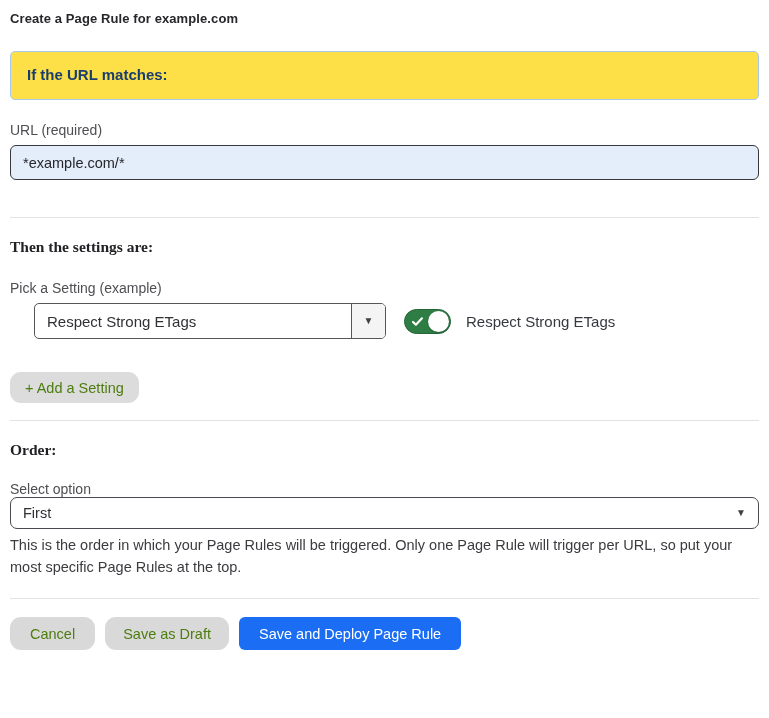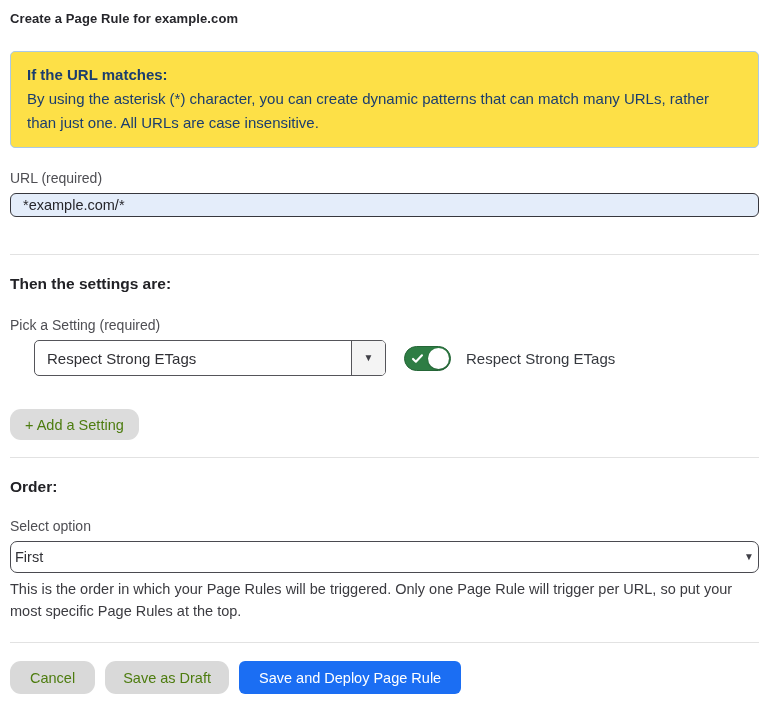--- a/index.html
+++ b/index.html
@@ -37,21 +37,21 @@
   }
   .field-label {
     margin-top: 22px;
     font-size: 14px;
     color: #4e4e53;
   }
   .url-input {
     display: block;
     margin-top: 7px;
     width: 100%;
-    height: 24px;
+    height: 35px;
     background: #e4edfa;
     border: 1px solid #37373d;
     border-radius: 6px;
     padding: 0 12px;
     font-family: "Liberation Sans", "DejaVu Sans", sans-serif;
     font-size: 14.5px;
     color: #26262b;
     outline: none;
   }
   .divider {
@@ -59,20 +59,21 @@
     border-top: 1px solid #e2e2e2;
     height: 0;
   }
   .divider-1 { margin-top: 37px; }
   .divider-2 { margin-top: 17px; }
   .divider-3 { margin-top: 20px; }
   .section-heading {
     font-size: 15.5px;
     font-weight: 700;
     color: #222226;
+    font-family: Liberation Serif, serif;
   }
   .settings-heading { margin-top: 20px; }
   .picker-label { margin-top: 24px; }
   .controls-row {
     margin-top: 7px;
     display: flex;
     align-items: center;
     padding-left: 24px;
   }
   .dropdown {
@@ -158,29 +159,28 @@
   }
   .add-setting-btn {
     margin-top: 33px;
     height: 31px;
     padding: 0 15px;
     background: #dcdcdc;
   }
   .order-heading { margin-top: 20px; }
   .select-label { margin-top: 22px; }
   .order-select {
-    margin-top: 7px;
     width: 100%;
     height: 32px;
     border: 1px solid #4a4a50;
     border-radius: 7px;
     background: #ffffff;
     display: flex;
     align-items: center;
-    padding: 0 4px;
+    padding: 0 12px;
     cursor: pointer;
   }
   .order-select .select-value {
     flex: 1;
     font-size: 14.5px;
     color: #303035;
   }
   .help-text {
     margin-top: 5px;
     font-size: 14.5px;
@@ -203,31 +203,30 @@
 </style>
 </head>
 <body>
 
 
 
 <h1 class="page-title">Create a Page Rule for example.com</h1>
 
 <div class="info-box">
   <div class="info-heading">If the URL matches:</div>
-  <div class="info-body">By using the asterisk (*) character, you can create dynamic patterns that can match many URLs, rather than just one. All URLs are case insensitive.</div>
 </div>
 
 <div class="field-label">URL (required)</div>
 <input class="url-input" type="text" value="*example.com/*" style="">
 
 <hr class="divider divider-1">
 
 <div class="section-heading settings-heading">Then the settings are:</div>
 
-<div class="field-label picker-label">Pick a Setting (required)</div>
+<div class="field-label picker-label">Pick a Setting (example)</div>
 
 <div class="controls-row">
   <div class="dropdown">
     <div class="dropdown-value">Respect Strong ETags</div>
     <div class="dropdown-caret-btn">
       <span class="caret-glyph">▼</span>
     </div>
   </div>
   <div class="toggle">
     <svg class="toggle-check" viewBox="0 0 16 16">

